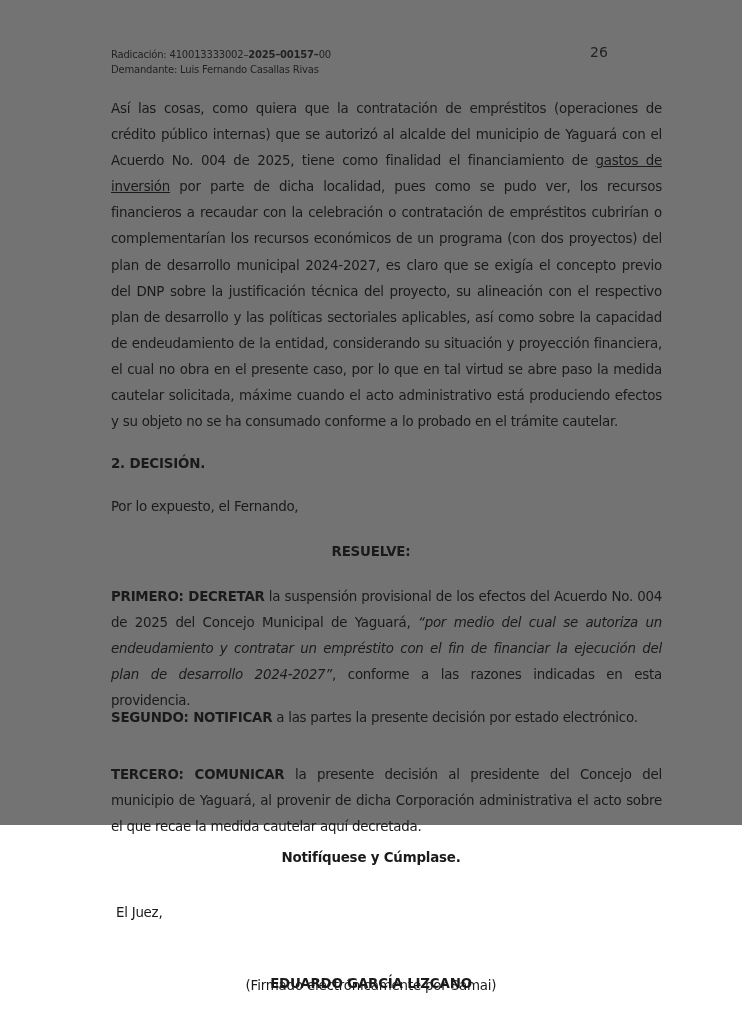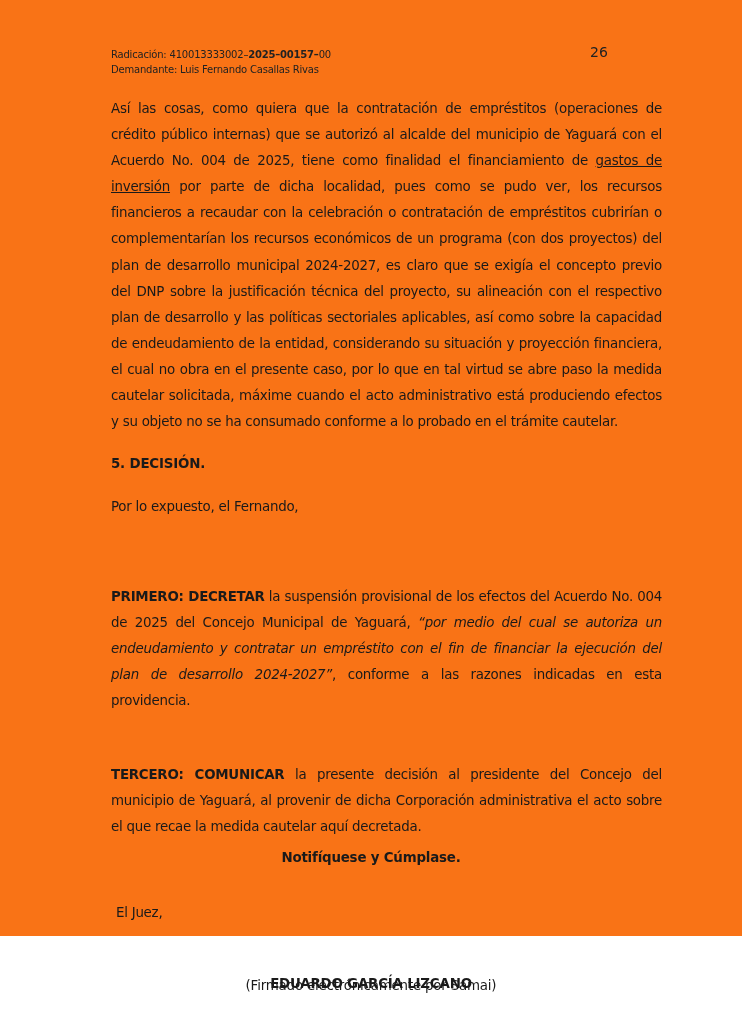--- a/index.html
+++ b/index.html
@@ -1,18 +1,18 @@
 <!DOCTYPE html>
 <html><head>
 <meta charset="utf-8">
 <style>
   html, body { margin: 0; padding: 0; background: #ffffff; }
   body { width: 742px; height: 1024px; overflow: hidden; position: relative;
          font-family: "DejaVu Sans", sans-serif; color: #1a1a1a; }
-  .page { position: absolute; left: 0; top: 0; width: 742px; height: 936px; background: #f97316; }
+  .page { position: absolute; left: 0; top: 0; width: 742px; height: 825px; background: #737373; }
   .header { position: absolute; left: 111px; top: 47px; font-size: 10px; line-height: 15px; color: #222; letter-spacing: -0.2px; }
   .header b { font-weight: bold; }
   .pagenum { position: absolute; left: 590px; top: 44px; font-size: 14px; color: #222; }
   .body { position: absolute; left: 111px; width: 551px; font-size: 13.4px; color: #1a1a1a; letter-spacing: -0.25px; }
   .para { text-align: justify; line-height: 26.1px; margin: 0; }
   .p1 { top: 96px; }
   .heading { position: absolute; left: 111px; top: 456px; font-weight: bold; font-size: 13.4px; letter-spacing: -0.2px; }
   .line { position: absolute; left: 111px; font-size: 13.4px; letter-spacing: -0.25px; }
   .center { position: absolute; left: 0; width: 742px; text-align: center; font-size: 13.4px; letter-spacing: -0.2px; }
   .bold { font-weight: bold; }
@@ -27,29 +27,31 @@
   <div class="header">
     <div><span>Radicación: </span><span>410013333002–</span><b>2025–00157–</b><span>00</span></div>
     <div>Demandante: Luis Fernando Casallas Rivas</div>
   </div>
   <div class="pagenum">26</div>
 
   <div class="body p1">
     <p class="para"><span>Así las cosas, como quiera que la contratación de empréstitos (operaciones de crédito público internas) que se autorizó al alcalde del municipio de Yaguará con el Acuerdo No. 004 de 2025, tiene como finalidad el financiamiento de </span><span class="u">gastos de inversión</span><span> por parte de dicha localidad, pues como se pudo ver, los recursos financieros a recaudar con la celebración o contratación de empréstitos cubrirían o complementarían los recursos económicos de un programa (con dos proyectos) del plan de desarrollo municipal 2024-2027, es claro que se exigía el concepto previo del DNP sobre la justificación técnica del proyecto, su alineación con el respectivo plan de desarrollo y las políticas sectoriales aplicables, así como sobre la capacidad de endeudamiento de la entidad, considerando su situación y proyección financiera, el cual no obra en el presente caso, por lo que en tal virtud se abre paso la medida cautelar solicitada, máxime cuando el acto administrativo está produciendo efectos y su objeto no se ha consumado conforme a lo probado en el trámite cautelar.</span></p>
   </div>
 
-  <div class="heading">5. DECISIÓN.</div>
+  <div class="heading">2. DECISIÓN.</div>
 
   <div class="line" style="top:499px;">Por lo expuesto, el Fernando,</div>
 
+  <div class="center bold" style="top:544px;">RESUELVE:</div>
 
   <div class="body" style="top:584px;">
     <p class="para"><span class="bold">PRIMERO: DECRETAR</span><span> la suspensión provisional de los efectos del Acuerdo No. 004 de 2025 del Concejo Municipal de Yaguará, </span><i>“por medio del cual se autoriza un endeudamiento y contratar un empréstito con el fin de financiar la ejecución del plan de desarrollo 2024-2027”</i><span>, conforme a las razones indicadas en esta providencia.</span></p>
   </div>
 
+  <div class="line" style="top:710px;"><span class="bold">SEGUNDO: NOTIFICAR</span><span> a las partes la presente decisión por estado electrónico.</span></div>
 
   <div class="body" style="top:750px;margin-top:12px;">
     <p class="para"><span class="bold">TERCERO: COMUNICAR</span><span> la presente decisión al presidente del Concejo del municipio de Yaguará, al provenir de dicha Corporación administrativa el acto sobre el que recae la medida cautelar aquí decretada.</span></p>
   </div>
 
   <div class="center bold" style="top:850px;">Notifíquese y Cúmplase.</div>
 
   <div class="line" style="top:905px; left:116px;">El Juez,</div>
 
   <div class="center" style="top:978px;">(Firmado electrónicamente por Samai)</div>

